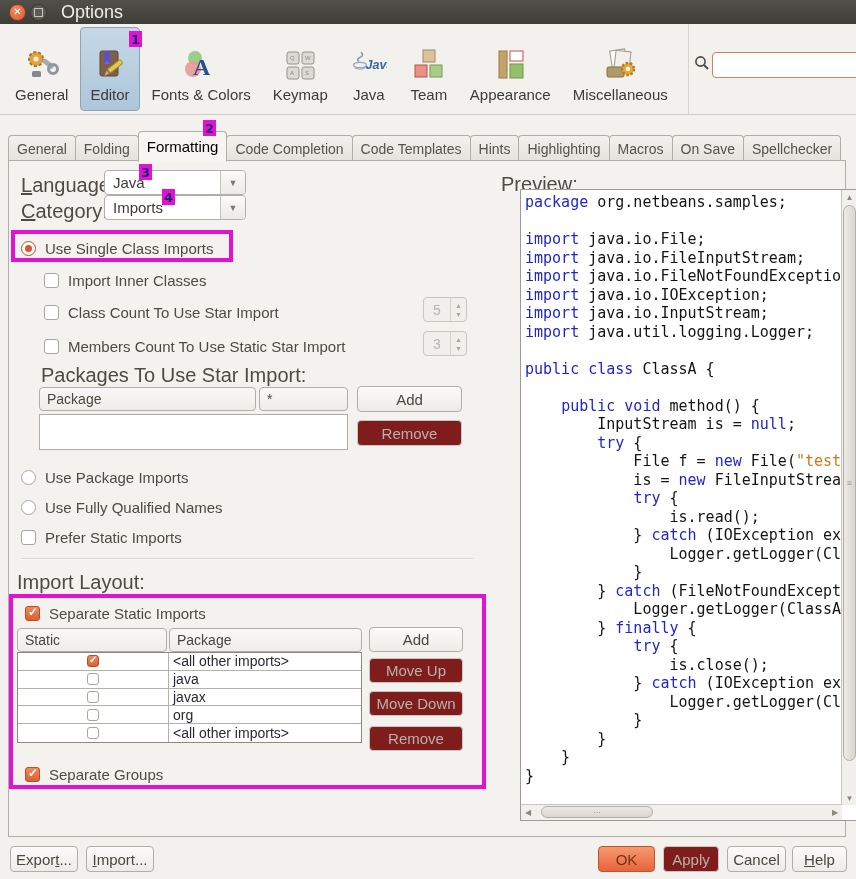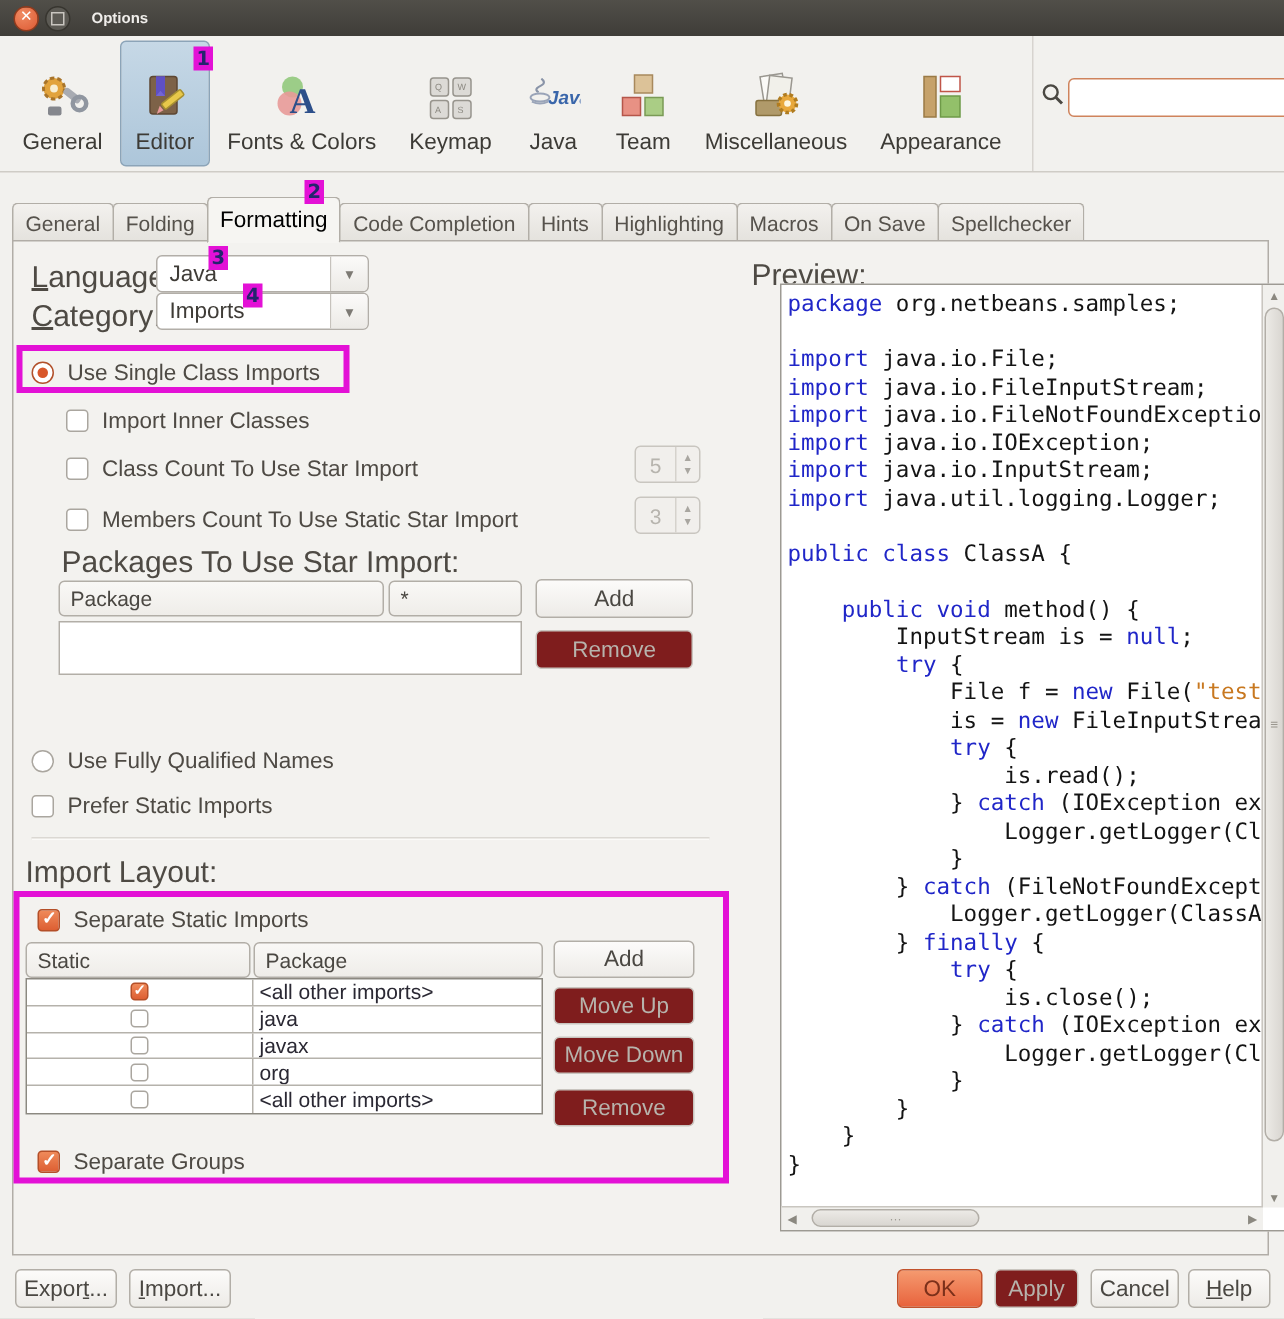--- a/index.html
+++ b/index.html
@@ -6,21 +6,21 @@
   #window{position:relative;width:856px;height:879px;background:#f2f1ee;overflow:hidden;
           font-family:"Liberation Sans",sans-serif;-webkit-font-smoothing:antialiased;}
   
   .titlebar{position:absolute;left:0;top:0;width:856px;height:24px;
             background:linear-gradient(#514f49,#3f3d38);display:flex;align-items:center;}
   .wbtn{width:17px;height:17px;border-radius:50%;margin-left:4px;display:flex;align-items:center;
         justify-content:center;font-size:10px;line-height:1;box-sizing:border-box;}
   .wbtn.close{background:radial-gradient(circle at 35% 30%,#f08a62,#dd5a33);border:1px solid #8e3a1d;color:#fff;margin-left:9px;}
   .wbtn.restore{background:#5c5a54;border:1px solid #37352f;color:#c9c6c0;}
   .wbtn.restore::after{content:"";width:7px;height:7px;border:1px solid #c9c6c0;display:block;}
-  .title{margin-left:14px;font-weight:bold;font-size:10px;color:#efedea;}
+  .title{margin-left:14px;font-weight:normal;font-size:18px;color:#efedea;}
   
   .toolbar{position:absolute;left:0;top:24px;width:856px;height:90px;background:#f2f1ee;
            border-bottom:1px solid #cfccc6;}
   #cats{position:absolute;left:4px;top:0;height:90px;display:flex;align-items:stretch;}
   .cat{display:flex;flex-direction:column;align-items:center;justify-content:flex-end;
        padding:5px 9px 7px;margin:3px 1px;border:1px solid transparent;border-radius:4px;gap:3px;}
   .cat .clabel{font-size:15px;color:#3d3b36;white-space:nowrap;}
   .cat.sel{background:linear-gradient(#c6d8e6,#adc6da);border-color:#8ca4b8;}
   .cicon{width:38px;height:36px;display:flex;align-items:center;justify-content:center;}
   .cicon svg{width:36px;height:34px;}
@@ -187,53 +187,54 @@
               <rect x="12" y="2" width="12" height="12" fill="#dcc298" stroke="#a8895c"></rect>
               <rect x="4" y="17" width="12" height="12" fill="#e89184" stroke="#b5564a"></rect>
               <rect x="19" y="17" width="12" height="12" fill="#aacd85" stroke="#7a9a55"></rect>
             </svg>
           </div>
           <div class="clabel">Team</div>
         </div>
         <div class="cat">
           <div class="cicon">
             <svg viewBox="0 0 36 34">
+              <rect x="7" y="3" width="8" height="27" fill="#c6a26b" stroke="#9a7a45"></rect>
+              <rect x="18" y="3" width="13" height="10" fill="#ffffff" stroke="#c05548"></rect>
+              <rect x="18" y="16" width="13" height="14" fill="#93c06a" stroke="#6e9a48"></rect>
+            </svg>
+          </div>
+          <div class="clabel">Appearance</div>
+        </div>
+        <div class="cat">
+          <div class="cicon">
+            <svg viewBox="0 0 36 34">
               <rect x="9" y="2" width="15" height="19" fill="#fbfaf7" stroke="#9a9790" transform="rotate(-9 16 11)"></rect>
               <rect x="13" y="3" width="15" height="19" fill="#f1f0ea" stroke="#9a9790" transform="rotate(7 20 12)"></rect>
               <rect x="5" y="19" width="17" height="10" rx="1.5" fill="#b09a6a" stroke="#86713f"></rect>
               <circle cx="26" cy="21" r="6" fill="#e8a83c" stroke="#b07c20" stroke-width="2.4" stroke-dasharray="2.4 1.8"></circle>
               <circle cx="26" cy="21" r="2.2" fill="#fdf6e0"></circle>
             </svg>
           </div>
           <div class="clabel">Miscellaneous</div>
-        </div>
-        <div class="cat">
-          <div class="cicon">
-            <svg viewBox="0 0 36 34">
-              <rect x="7" y="3" width="8" height="27" fill="#c6a26b" stroke="#9a7a45"></rect>
-              <rect x="18" y="3" width="13" height="10" fill="#ffffff" stroke="#c05548"></rect>
-              <rect x="18" y="16" width="13" height="14" fill="#93c06a" stroke="#6e9a48"></rect>
-            </svg>
-          </div>
-          <div class="clabel">Appearance</div>
         </div>
       </div>
     <div class="tb-divider"></div>
     <svg class="search-icon" viewBox="0 0 16 16">
       <circle cx="6.5" cy="6.5" r="4.6" fill="none" stroke="#4a4842" stroke-width="1.6"></circle>
       <line x1="10" y1="10" x2="14" y2="14" stroke="#4a4842" stroke-width="2"></line>
     </svg>
     <input class="search-input" value="" style="">
   </div>
 
   <div id="tabsrow">
       <div class="tab">General</div>
       <div class="tab">Folding</div>
       <div class="tab sel">Formatting</div>
       <div class="tab">Code Completion</div>
+      <div class="tab">Code Templates</div>
       <div class="tab">Hints</div>
       <div class="tab">Highlighting</div>
       <div class="tab">Macros</div>
       <div class="tab">On Save</div>
       <div class="tab">Spellchecker</div>
     </div>
 
   <div class="content">
 
     <div class="lbl" style="left:12px;top:13px;"><u>L</u>anguage:</div>
@@ -286,20 +287,24 @@
     <div class="fieldhdr" style="left:30px;top:226px;width:217px;">
       <span>Package</span>
     </div>
     <div class="fieldhdr" style="left:250px;top:226px;width:89px;">
       <span>*</span>
     </div>
     <div class="btn" style="left:348px;top:225px;width:105px;height:26px;">Add</div>
     <div class="listbox" style="left:30px;top:253px;width:309px;height:36px;"></div>
     <div class="btn disabled" style="left:348px;top:259px;width:105px;height:26px;">Remove</div>
 
+    <div class="ctlrow" style="left:12px;top:305px;">
+      <span class="rb"></span>
+      <span>Use Package Imports</span>
+    </div>
     <div class="ctlrow" style="left:12px;top:335px;text-align:center;">
       <span class="rb"></span>
       <span>Use Fully Qualified Names</span>
     </div>
     <div class="ctlrow" style="left:12px;top:365px;">
       <span class="cb"></span>
       <span>Prefer Static Imports</span>
     </div>
 
     <div class="sep" style="left:12px;top:397px;width:452px;"></div>

